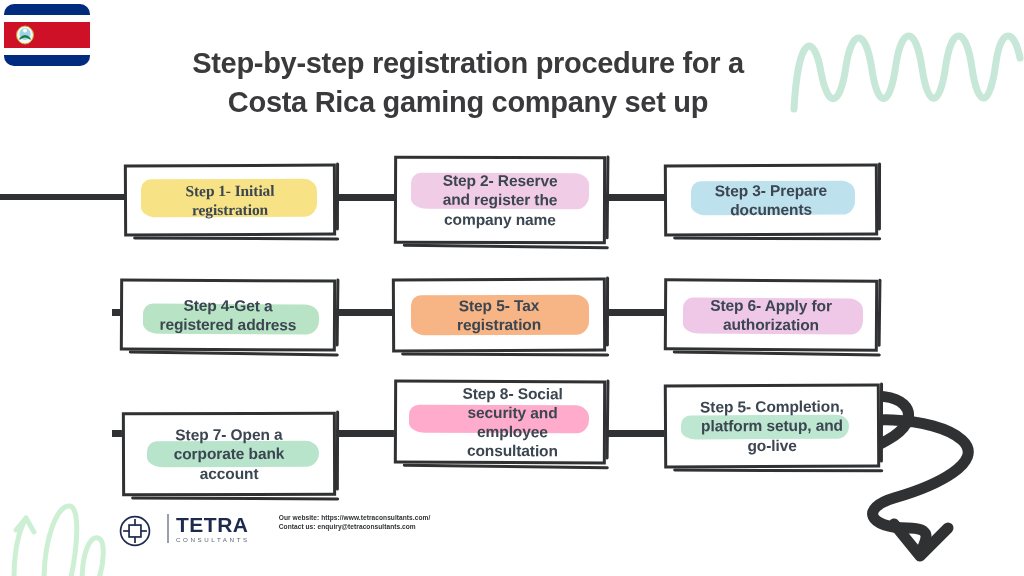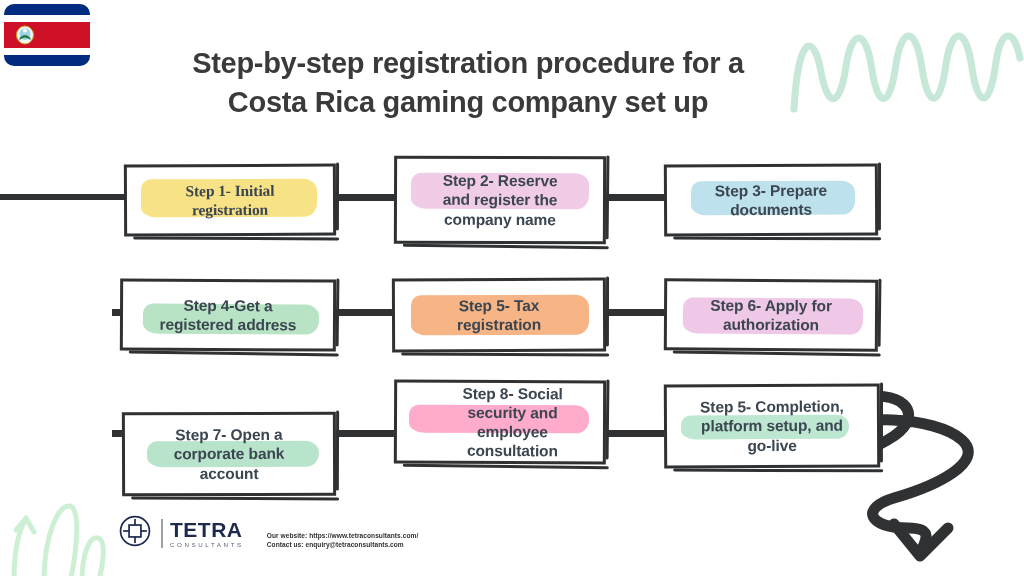--- a/index.html
+++ b/index.html
@@ -106,21 +106,21 @@
   .c-2-3 { left:600px; width:70px; top:44px; }
   .c-4-5 { left:330px; width:68px; top:44px; }
   .c-5-6 { left:600px; width:70px; top:44px; }
   .c-7-8 { left:330px; width:70px; top:50px; }
   .c-8-9 { left:600px; width:70px; top:50px; }
 
   
   .nub { position:absolute; width:10px; height:7px; background:#2f3133; top:44px; left:112px; z-index:1;}
 
   
-  #footer { position:absolute; left:118px; top:514px; display:flex; align-items:flex-end; gap:9px; }
+  #footer { position:absolute; left:118px; top:514px; display:flex; align-items:flex-start; gap:15px; }
   #logo-mark { width:34px; height:34px; flex:0 0 auto; }
   #logo-text { display:flex; flex-direction:column; line-height:1; padding-left:2px; border-left:2px solid #9aa0a6; padding-left:7px;}
   #logo-word { font-size:21px; font-weight:bold; letter-spacing:0.5px; color:#1d2a4d; }
   #logo-sub { font-size:6.2px; letter-spacing:2.6px; color:#5b6475; margin-top:2px; }
   #contact { margin-left:14px; display:flex; flex-direction:column; gap:2px; }
   #contact div { font-size:6.6px; font-weight:bold; color:#2f3133; letter-spacing:0.05px; white-space:nowrap; }
 </style>
 </head>
 <body>
 

